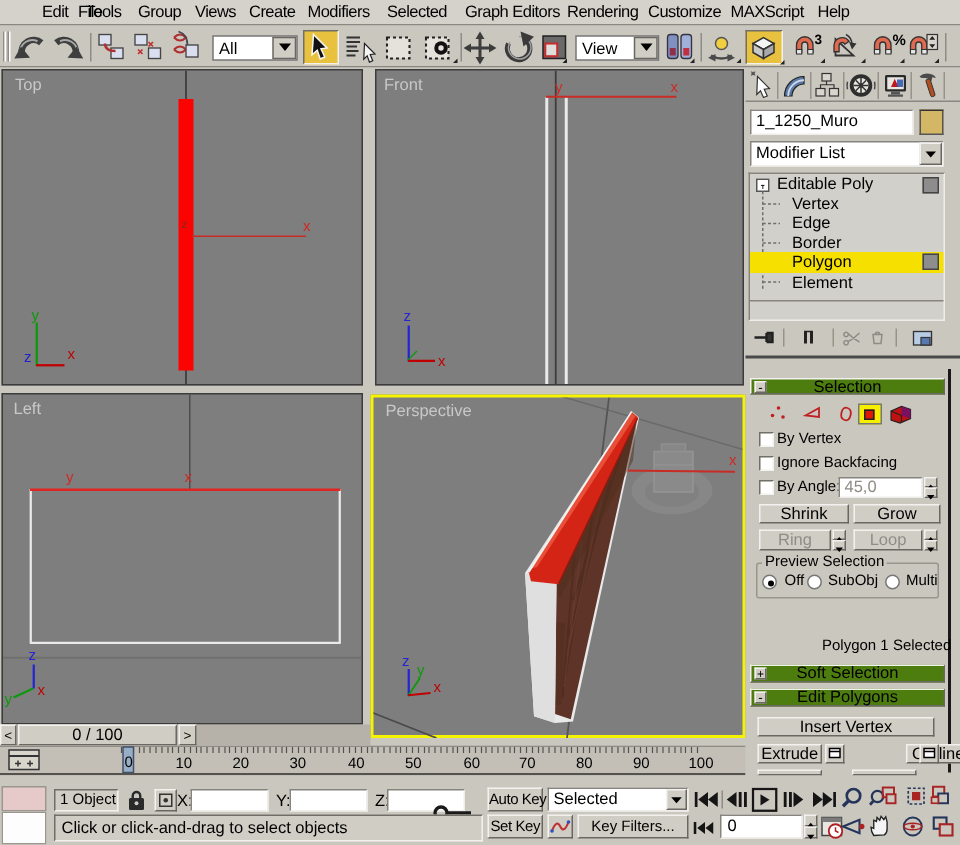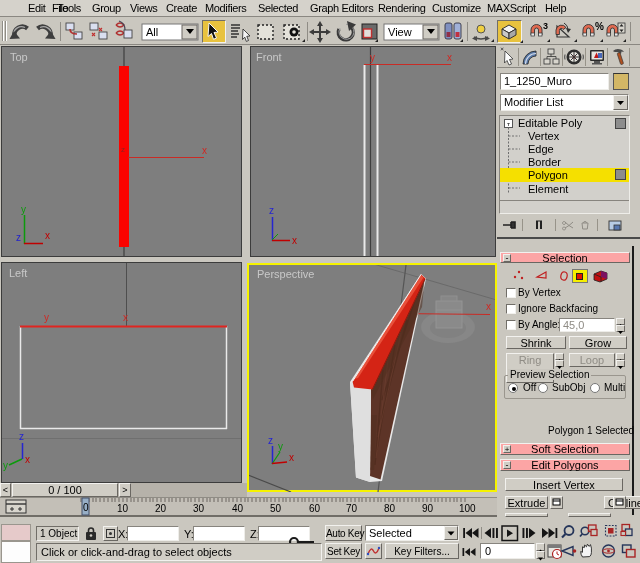--- a/index.html
+++ b/index.html
@@ -5,21 +5,21 @@
 * { margin:0; padding:0; box-sizing:border-box; }
 html,body { width:640px; height:563px; overflow:hidden; }
 body { font-family:"Liberation Sans", sans-serif; background:#cac7bf; }
 #root { position:absolute; top:0; left:0; width:640px; height:563px; background:#cac7bf; }
 .abs { position:absolute; }
 .s3 { border-top:1px solid #716e68; border-left:1px solid #716e68; border-right:1px solid #f2f1ee; border-bottom:1px solid #f2f1ee; }
 .fld { border-top:1px solid #87847e; border-left:1px solid #87847e; border-right:1px solid #eeede9; border-bottom:1px solid #eeede9; background:#fff; }
 .vp { background:#7e7e7e; border:1px solid #333; }
 .vplabel { position:absolute; color:#c8c8c8; font-size:11px;text-align:right; }
 .btn { border-top:1px solid #f2f1ee; border-left:1px solid #f2f1ee; border-right:1px solid #6a6762; border-bottom:1px solid #6a6762; background:#d0cdc5; color:#000; text-align:center; }
-.hdr { background:#fca5a5; border-top:1px solid #f2f1ee; border-left:1px solid #f2f1ee; border-right:1px solid #6a6762; border-bottom:1px solid #6a6762; font-size:11px; text-align:center; }
+.hdr { background:#4d7c0f; border-top:1px solid #f2f1ee; border-left:1px solid #f2f1ee; border-right:1px solid #6a6762; border-bottom:1px solid #6a6762; font-size:11px; text-align:center; }
 </style>
 </head>
 <body>
 <div id="root">
 
 <div class="abs" id="menubar" style="left:0;top:0;width:640px;height:17px;background:#d5d2cb;border-bottom:1px solid #8a8781;font-size:11px;letter-spacing:-0.35px;">
   <span class="abs" style="left:4px;top:2px;padding-left:48px;">File</span>
   <span class="abs" style="left:28px;top:2px;">Edit</span>
   <span class="abs" style="left:57px;top:2px;">Tools</span>
   <span class="abs" style="left:92px;top:2px;">Group</span>
@@ -374,21 +374,21 @@
             <polygon points="3.5,1 6,4 1,4" fill="#000"></polygon>
           </svg></div>
     <div class="abs btn" style="left:0;top:7px;width:9px;height:7px;"><svg width="7" height="5">
             <polygon points="1,1 6,1 3.5,4" fill="#000"></polygon>
           </svg></div>
   </div>
 
   <div class="abs btn" style="left:9px;top:291px;width:60px;height:13px;font-size:11px;line-height:12px;">Shrink</div>
   <div class="abs btn" style="left:72px;top:291px;width:58px;height:13px;font-size:11px;line-height:12px;">Grow</div>
 
-  <div class="abs btn" style="left:9px;top:308px;width:48px;height:30px;font-size:11px;line-height:13px;color:#8f8c85;">Ring</div>
+  <div class="abs btn" style="left:9px;top:308px;width:48px;height:14px;font-size:11px;line-height:13px;color:#8f8c85;">Ring</div>
   <div class="abs" style="left:58px;top:308px;width:9px;height:14px;">
     <div class="abs btn" style="left:0;top:0;width:9px;height:7px;"><svg width="7" height="5">
             <polygon points="3.5,1 6,4 1,4" fill="#000"></polygon>
           </svg></div>
     <div class="abs btn" style="left:0;top:7px;width:9px;height:7px;"><svg width="7" height="5">
             <polygon points="1,1 6,1 3.5,4" fill="#000"></polygon>
           </svg></div>
   </div>
   <div class="abs btn" style="left:72px;top:308px;width:46px;height:14px;font-size:11px;line-height:13px;color:#8f8c85;">Loop</div>
   <div class="abs" style="left:119px;top:308px;width:9px;height:14px;">

